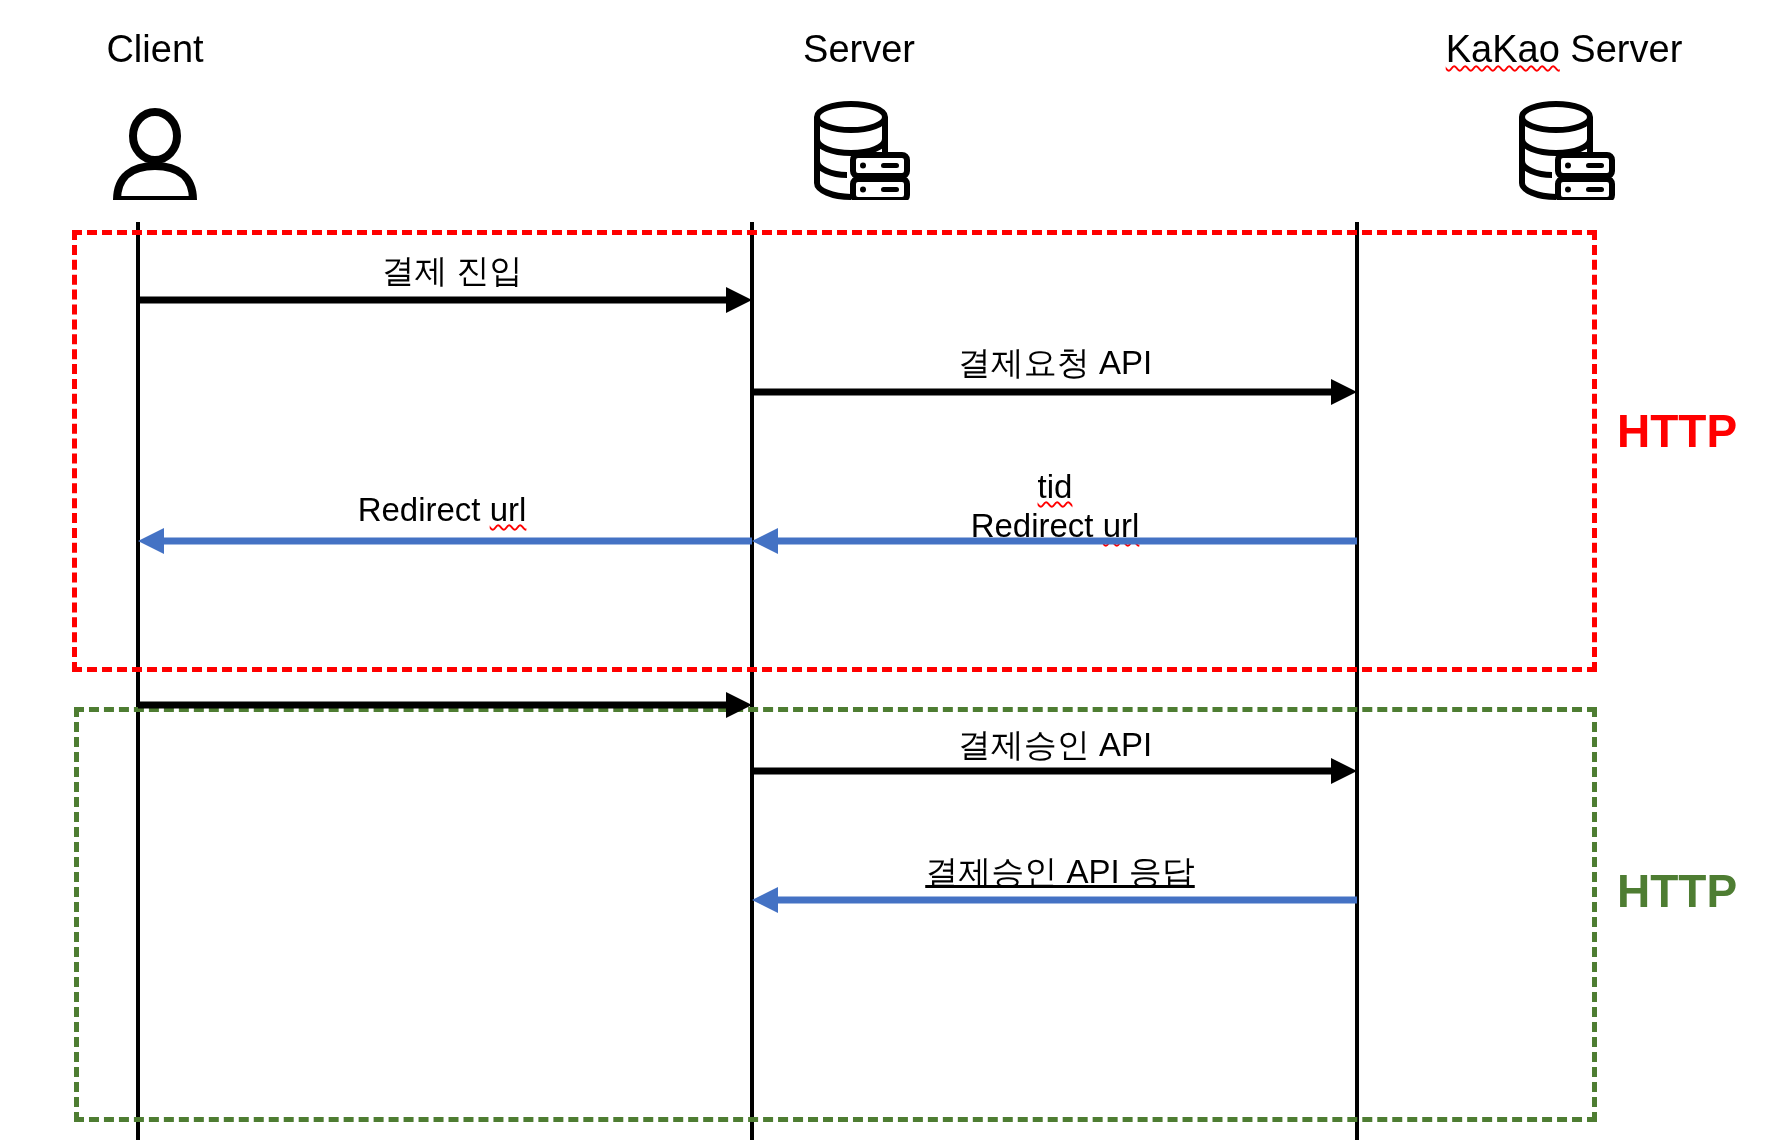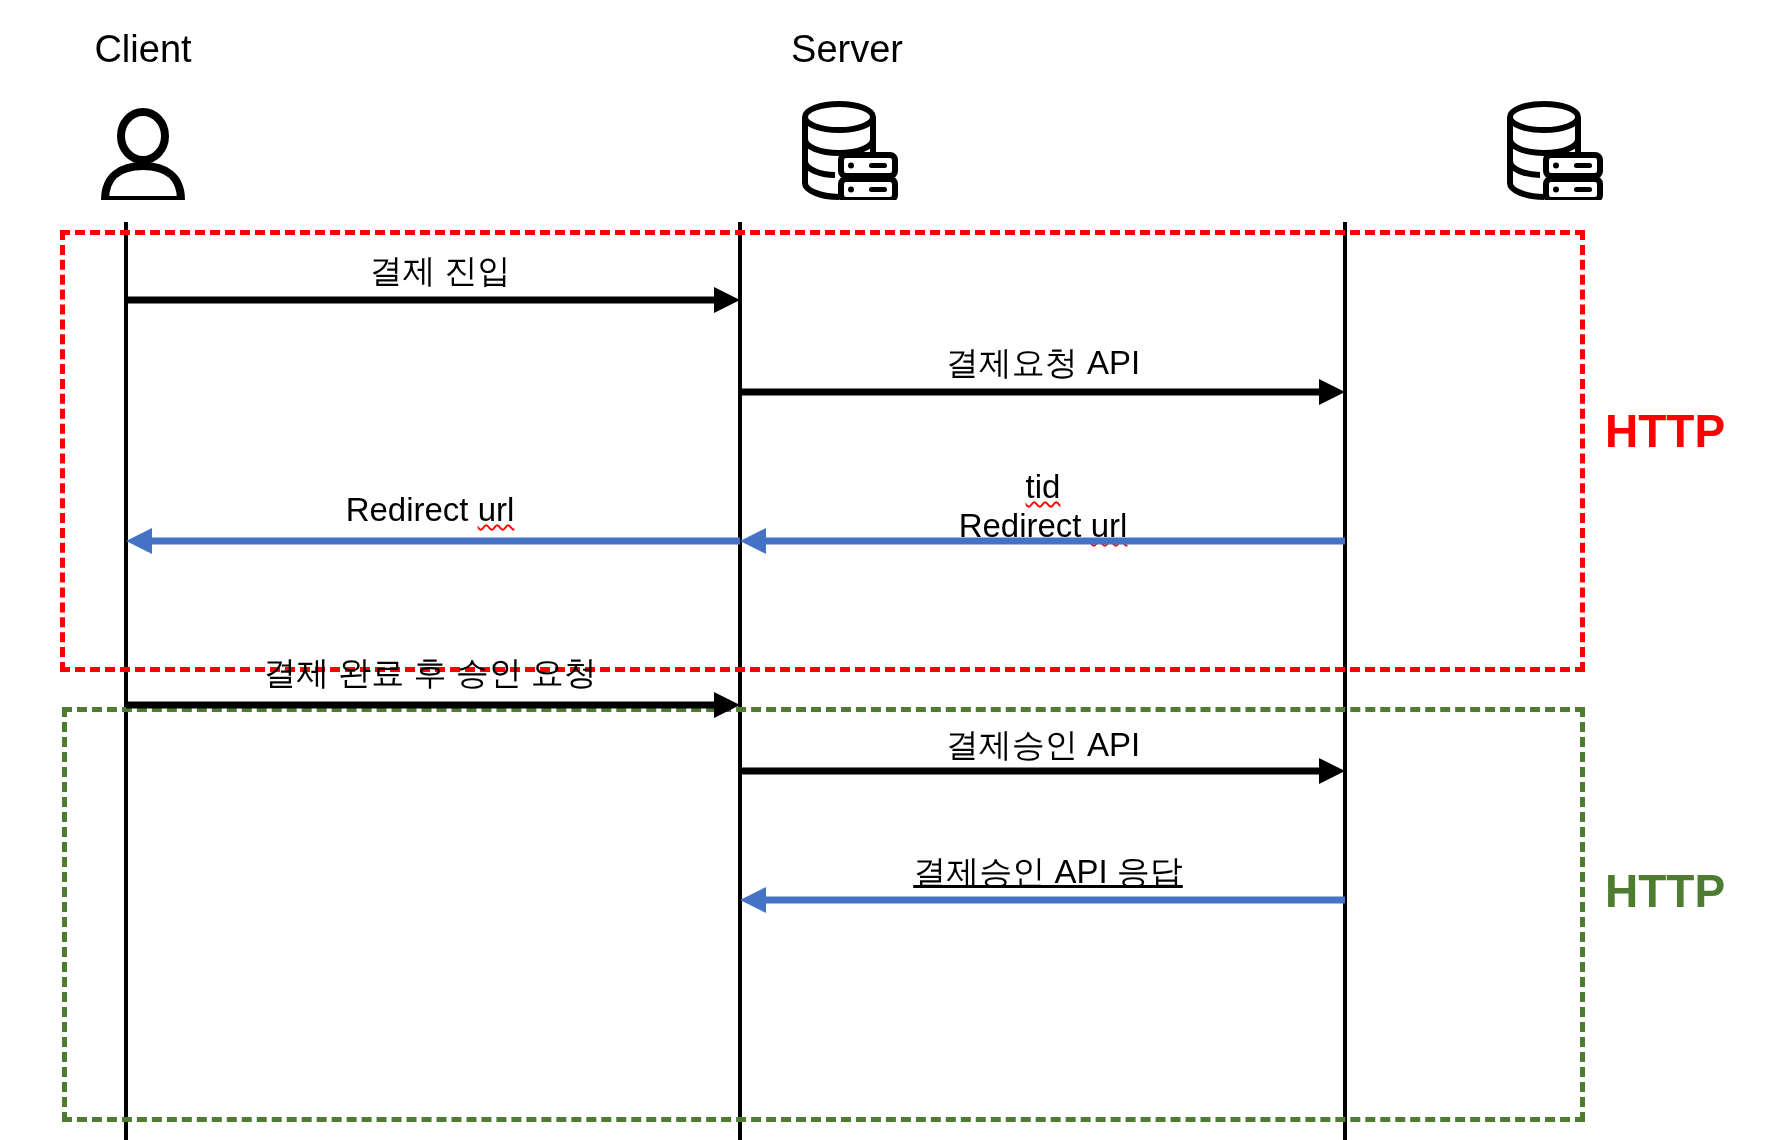--- a/index.html
+++ b/index.html
@@ -1,18 +1,18 @@
 <!DOCTYPE html>
 <html><head>
 <meta charset="utf-8">
 <style>
   html,body{margin:0;padding:0;background:#ffffff;}
   body{width:1785px;height:1140px;position:relative;overflow:hidden;
        font-family:"Liberation Sans","DejaVu Sans",sans-serif;}
-  #canvas{position:absolute;left:0;top:0;width:1750px;height:1140px;}
+  #canvas{position:absolute;left:12px;top:0;width:1750px;height:1140px;}
 
   
   .actor-label{position:absolute;transform:translateX(-50%);
       font-size:38px;color:#000;white-space:nowrap;line-height:1;}
   .squiggle{
       text-decoration:underline;
       text-decoration-style:wavy;
       text-decoration-color:#ff0000;
       text-decoration-thickness:1.5px;
       text-underline-offset:3px;
@@ -55,20 +55,21 @@
         <path d="M78 17 V62" fill="none" stroke="#000" stroke-width="6"></path>
         <path d="M10 39 C10 47 25 53 44 53 C63 53 78 47 78 39" fill="none" stroke="#000" stroke-width="6"></path>
         <path d="M10 61 C10 69 25 75 40 75" fill="none" stroke="#000" stroke-width="6"></path>
         <rect x="46" y="55" width="54" height="21" rx="5" fill="#fff" stroke="#000" stroke-width="6"></rect>
         <rect x="46" y="79" width="54" height="21" rx="5" fill="#fff" stroke="#000" stroke-width="6"></rect>
         <circle cx="56" cy="65.5" r="3" fill="#000"></circle>
         <circle cx="56" cy="89.5" r="3" fill="#000"></circle>
         <rect x="74" y="63" width="18" height="5" rx="2.5" fill="#000"></rect>
         <rect x="74" y="87" width="18" height="5" rx="2.5" fill="#000"></rect>
       </svg></div>
+    <div class="actor-label" style="left: 1552px; top: 30px;"><span class="squiggle">KaKao</span><span> Server</span></div>
     <div class="actor-icon" style="left: 1552px; top: 100px;"><svg width="104" height="100" viewBox="0 0 104 100">
         <ellipse cx="44" cy="17" rx="34" ry="13" fill="#fff" stroke="#000" stroke-width="6"></ellipse>
         <path d="M10 17 V83 C10 90 25 97 44 97" fill="none" stroke="#000" stroke-width="6"></path>
         <path d="M78 17 V62" fill="none" stroke="#000" stroke-width="6"></path>
         <path d="M10 39 C10 47 25 53 44 53 C63 53 78 47 78 39" fill="none" stroke="#000" stroke-width="6"></path>
         <path d="M10 61 C10 69 25 75 40 75" fill="none" stroke="#000" stroke-width="6"></path>
         <rect x="46" y="55" width="54" height="21" rx="5" fill="#fff" stroke="#000" stroke-width="6"></rect>
         <rect x="46" y="79" width="54" height="21" rx="5" fill="#fff" stroke="#000" stroke-width="6"></rect>
         <circle cx="56" cy="65.5" r="3" fill="#000"></circle>
         <circle cx="56" cy="89.5" r="3" fill="#000"></circle>
@@ -106,21 +107,20 @@
         <polygon points="26,4 0,17 26,30" fill="#4472c4"></polygon>
       </svg>
     </div>
     <div class="msg-label" style="left: 430px; top: 474px;">Redirect <span class="squiggle">url</span></div>
     <div class="msg-arrow" style="left: 126px; top: 524px;">
       <svg width="614" height="34" viewBox="0 0 614 34">
         <rect x="24" y="13.5" width="590" height="7" fill="#4472c4"></rect>
         <polygon points="26,4 0,17 26,30" fill="#4472c4"></polygon>
       </svg>
     </div>
-    <div class="msg-label" style="left: 430px; top: 637px;">결제 완료 후 승인 요청</div>
     <div class="msg-arrow" style="left: 126px; top: 688px;">
       <svg width="614" height="34" viewBox="0 0 614 34">
         <rect x="0" y="13.5" width="590" height="7" fill="#000000"></rect>
         <polygon points="588,4 614,17 588,30" fill="#000000"></polygon>
       </svg>
     </div>
     <div class="msg-label" style="left: 1043px; top: 709px;">결제승인 API</div>
     <div class="msg-arrow" style="left: 740px; top: 754px;">
       <svg width="605" height="34" viewBox="0 0 605 34">
         <rect x="0" y="13.5" width="581" height="7" fill="#000000"></rect>

